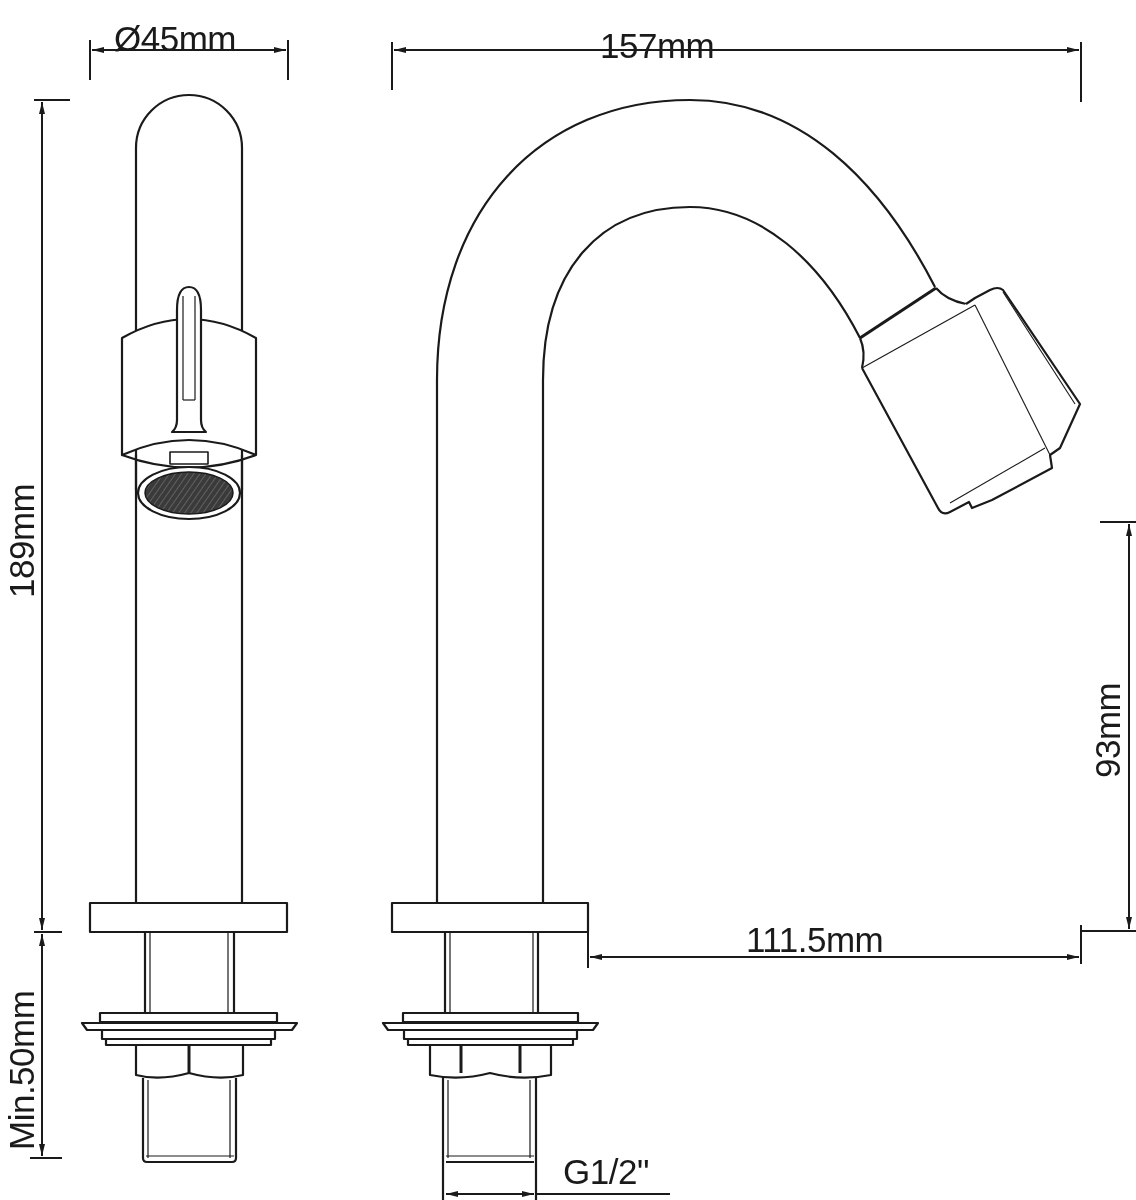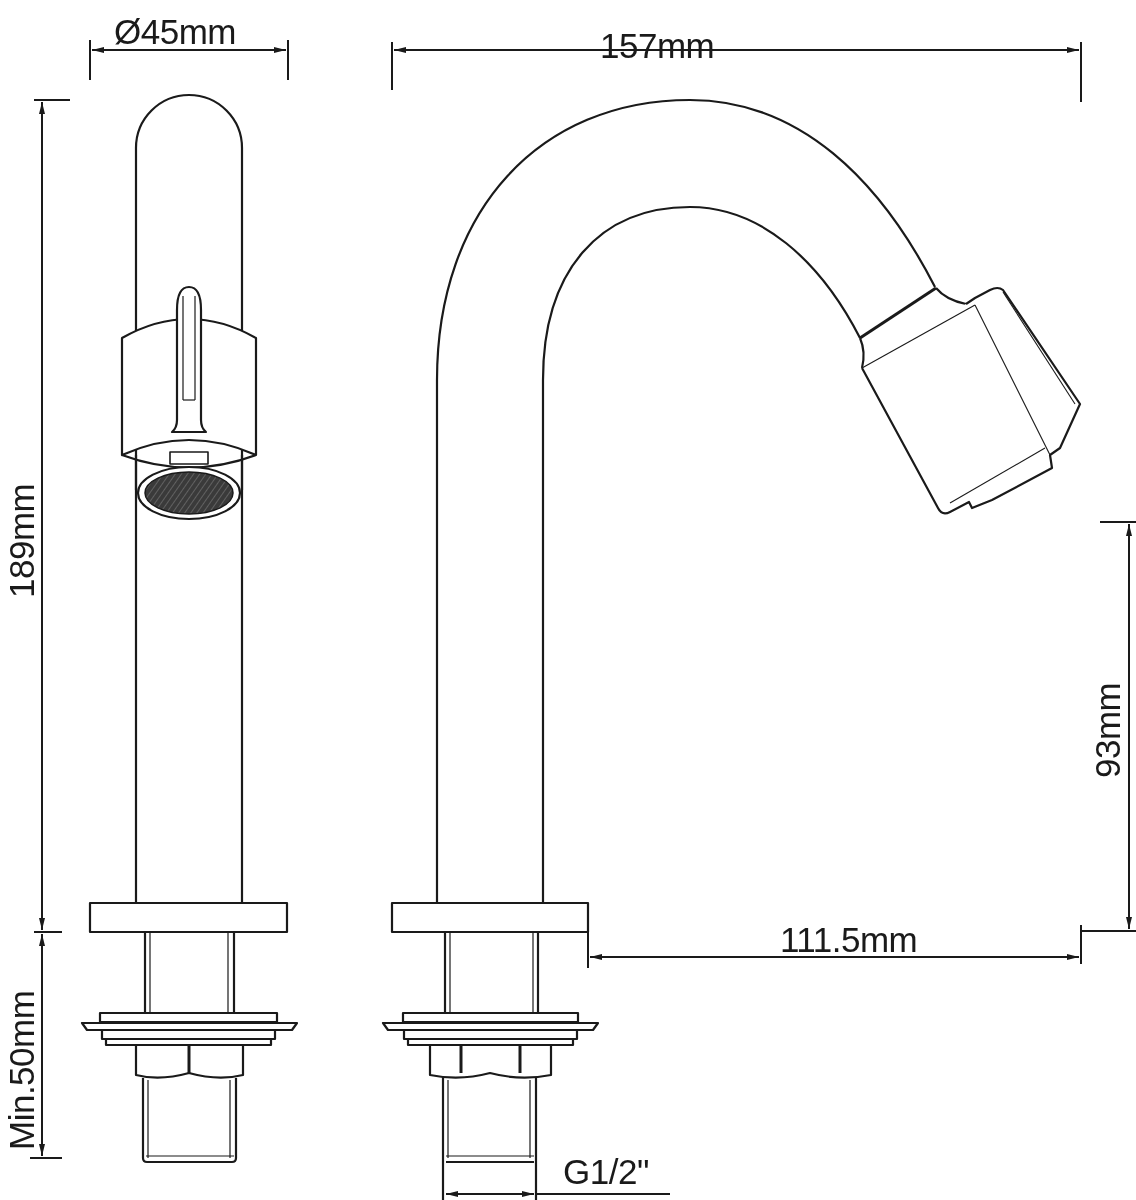--- a/index.html
+++ b/index.html
@@ -147,19 +147,19 @@
       <line x1="590" y1="957" x2="1079" y2="957" marker-start="url(#arr)" marker-end="url(#arr)"></line>
     </g>
 
     <g>
       <line x1="446" y1="1194" x2="534" y2="1194" marker-start="url(#arr)" marker-end="url(#arr)"></line>
       <line x1="536" y1="1194" x2="670" y2="1194"></line>
     </g>
   </g>
 </svg>
 
-<div class="dim-label" style="left:114px; top:14px;">Ø45mm</div>
+<div class="dim-label" style="left:114px; top:21px;">Ø45mm</div>
 <div class="dim-label" style="left:600px; top:28px;">157mm</div>
 <div class="dim-label vert" style="left:4px; top:598px;">189mm</div>
 <div class="dim-label vert" style="left:4px; top:1150px;">Min.50mm</div>
 <div class="dim-label vert" style="left:1090px; top:778px;">93mm</div>
-<div class="dim-label" style="left:780px; top:922px;">111.5mm</div>
+<div class="dim-label" style="left:746px; top:922px;">111.5mm</div>
 <div class="dim-label" style="left:563px; top:1154px;">G1/2"</div>
 
 </body></html>

